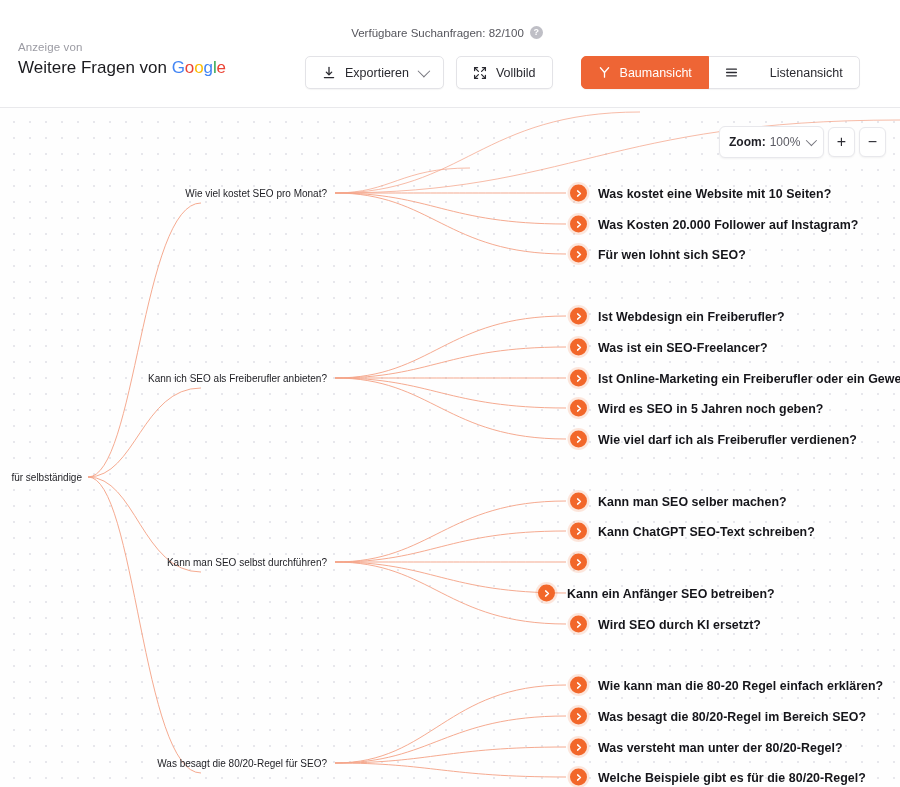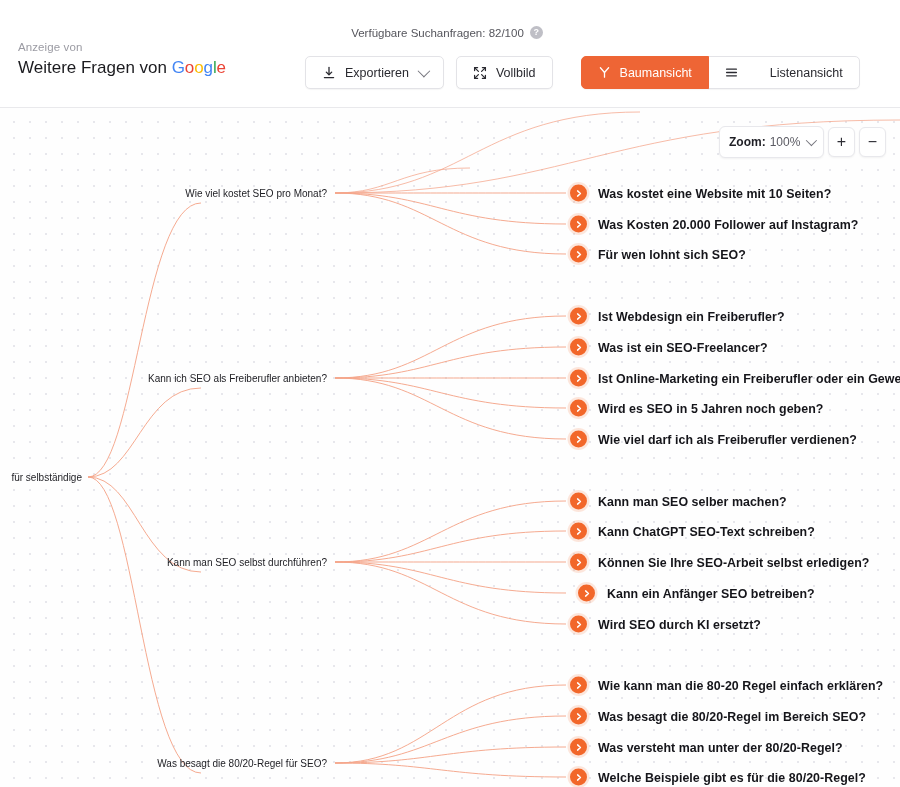--- a/index.html
+++ b/index.html
@@ -379,23 +379,22 @@
           </svg>
         </span>
         <span class="lbl">Kann ChatGPT SEO-Text schreiben?</span>
       </div>
       <div class="node leaf" style="top: 454px; left: 570px;">
         <span class="badge">
           <svg width="8" height="8" viewBox="0 0 8 8">
             <path d="M2.6 1.4 L5.4 4 L2.6 6.6" stroke="#fff" stroke-width="1.5" fill="none" stroke-linecap="round" stroke-linejoin="round"></path>
           </svg>
         </span>
-        <span class="lbl">Können Sie Ihre SEO-Arbeit selbst erledigen?</span>
-      </div>
-      <div class="node leaf" style="top: 485px; left: 578px; gap: 12px;">
+      </div>
+      <div class="node leaf" style="top: 485px; left: 538px; gap: 12px;">
         <span class="badge">
           <svg width="8" height="8" viewBox="0 0 8 8">
             <path d="M2.6 1.4 L5.4 4 L2.6 6.6" stroke="#fff" stroke-width="1.5" fill="none" stroke-linecap="round" stroke-linejoin="round"></path>
           </svg>
         </span>
         <span class="lbl">Kann ein Anfänger SEO betreiben?</span>
       </div>
       <div class="node leaf" style="top: 516px; left: 570px;">
         <span class="badge">
           <svg width="8" height="8" viewBox="0 0 8 8">

